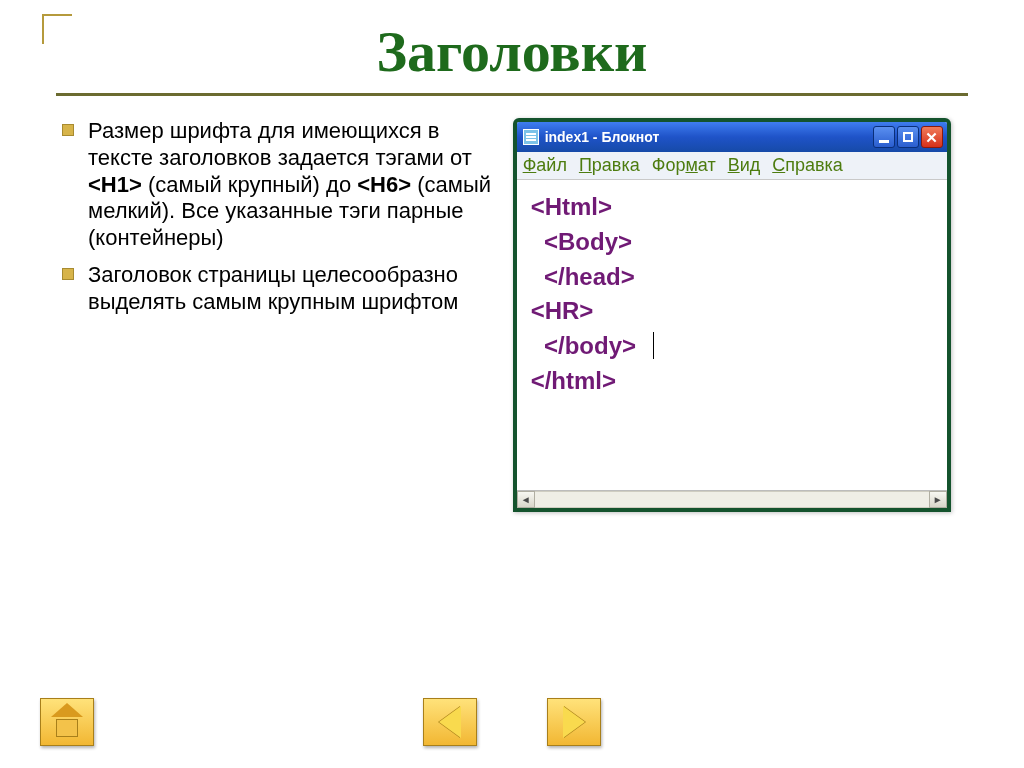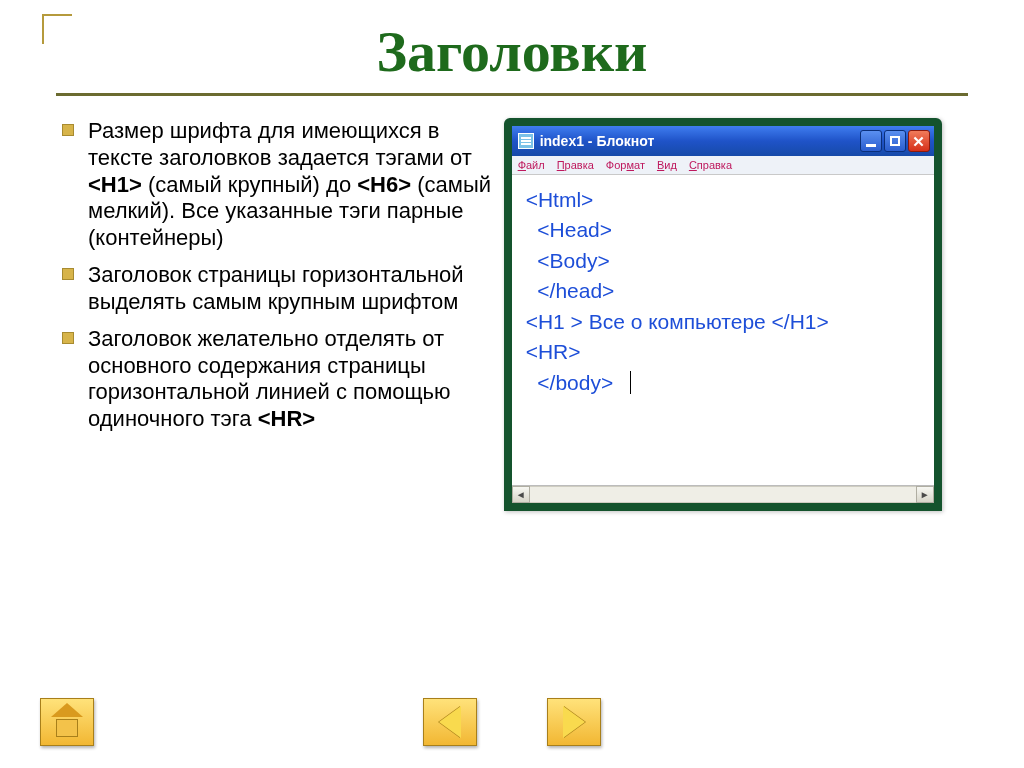--- a/index.html
+++ b/index.html
@@ -41,21 +41,21 @@
     color: #1e6a1c;
     margin: 0;
   }
   .title-rule {
     margin: 8px 28px 0 28px;
     border-bottom: 3px solid #6b6b30;
   }
   .content {
     display: flex;
     margin-top: 14px;
-    gap: 11px;
+    gap: 20px;
   }
   .left {
     flex: 0 0 48%;
     padding-left: 34px;
     color: #000;
   }
   .item {
     position: relative;
     padding-left: 26px;
     margin: 0 0 10px 0;
@@ -71,21 +71,21 @@
     background: #d7b44a;
     border: 1px solid #a88b30;
   }
   .no-bullet { padding-left: 0; }
   .right {
     flex: 1;
     padding-right: 10px;
   }
   .window {
     width: 438px;
-    border: 8px solid #14532d;
+    border: 4px solid #14532d;
     border-radius: 6px 6px 0 0;
     background: #fff;
     box-shadow: 1px 1px 4px rgba(0,0,0,.25);
     overflow: hidden;
   }
   .titlebar {
     height: 30px;
     background: linear-gradient(to bottom, #3f7df0 0%, #1f53c8 50%, #164aa8 100%);
     display: flex;
     align-items: center;
@@ -121,35 +121,36 @@
   .btn-min { background: linear-gradient(to bottom,#5a8ff0,#2a5dcf); }
   .btn-max { background: linear-gradient(to bottom,#5a8ff0,#2a5dcf); }
   .btn-close { background: linear-gradient(to bottom,#f07b5a,#d6301a); border-color:#8c1a0c; }
   .btn-min span { display:block; width:10px; height:3px; background:#fff; margin-top:8px;}
   .btn-max span { display:block; width:10px; height:10px; border:2px solid #fff;}
   .btn-close span { font-family: Arial; font-size:15px; line-height:1; }
   .menubar {
     background: #eef2f8;
     border-bottom: 1px solid #c9c9c9;
     padding: 3px 6px;
-    font-size: 11px;
+    font-size: 18px;
     font-family: Tahoma, Arial, sans-serif;
     display: flex;
     gap: 12px;
-    color: #be185d;
+    color: #4d7c0f;
   }
   .menubar span u { text-decoration: underline; }
   .editor {
     background: #fff;
     padding: 10px 4px 4px 14px;
     font-family: "Arial", sans-serif;
-    font-size: 21px;
+    font-size: 24px;
     line-height: 1.45;
-    color: #1d4ed8;
+    color: #701a75;
     min-height: 310px;
+    font-weight: bold;
   }
   .cursor-line { display:inline; border-right: 1px solid #000; padding-right:17px;}
   .hscroll {
     height: 18px;
     background: #e8e6dc;
     border-top: 1px solid #bcbcbc;
     display: flex;
     align-items: stretch;
   }
   .hscroll .arrow {
@@ -219,28 +220,24 @@
   <div class="content">
     <div class="left">
 
       <div class="item">
         <span class="bullet"></span>
         <span>Размер шрифта для имеющихся в тексте заголовков задается тэгами от </span><b>&lt;H1&gt;</b><span> (самый крупный) до </span><b>&lt;H6&gt;</b><span> (самый мелкий). Все указанные тэги парные (контейнеры)</span>
       </div>
 
       <div class="item">
         <span class="bullet"></span>
-        <span>Заголовок страницы горизонтальной выделять самым крупным шрифтом</span>
-      </div>
-
-
-      <div class="item">
-        <span class="bullet"></span>
-        <span>Заголовок желательно отделять от основного содержания страницы горизонтальной линией с помощью одиночного тэга </span><b>&lt;HR&gt;</b>
-      </div>
+        <span>Заголовок страницы целесообразно выделять самым крупным шрифтом</span>
+      </div>
+
+
 
     </div>
 
     <div class="right">
       <div class="window">
         <div class="titlebar">
           <div class="app-icon"></div>
           <span>index1 - Блокнот</span>
           <div class="titlebar-spacer"></div>
           <div class="win-btn btn-min">
@@ -255,26 +252,25 @@
         </div>
         <div class="menubar">
           <span><u>Ф</u>айл</span>
           <span><u>П</u>равка</span>
           <span>Фор<u>м</u>ат</span>
           <span><u>В</u>ид</span>
           <span><u>С</u>правка</span>
         </div>
         <div class="editor">
           <div>&lt;Html&gt;</div>
-          <div>&nbsp;&nbsp;&lt;Head&gt;</div>
           <div>&nbsp;&nbsp;&lt;Body&gt;</div>
           <div>&nbsp;&nbsp;&lt;/head&gt;</div>
-          <div>&lt;H1 &gt; Все о компьютере &lt;/H1&gt;</div>
           <div>&lt;HR&gt;</div>
           <div>&nbsp;&nbsp;<span class="cursor-line">&lt;/body&gt;</span></div>
+          <div>&lt;/html&gt;</div>
         </div>
         <div class="hscroll">
           <div class="arrow">◄</div>
           <div class="track"></div>
           <div class="arrow">►</div>
         </div>
       </div>
     </div>
   </div>
 

